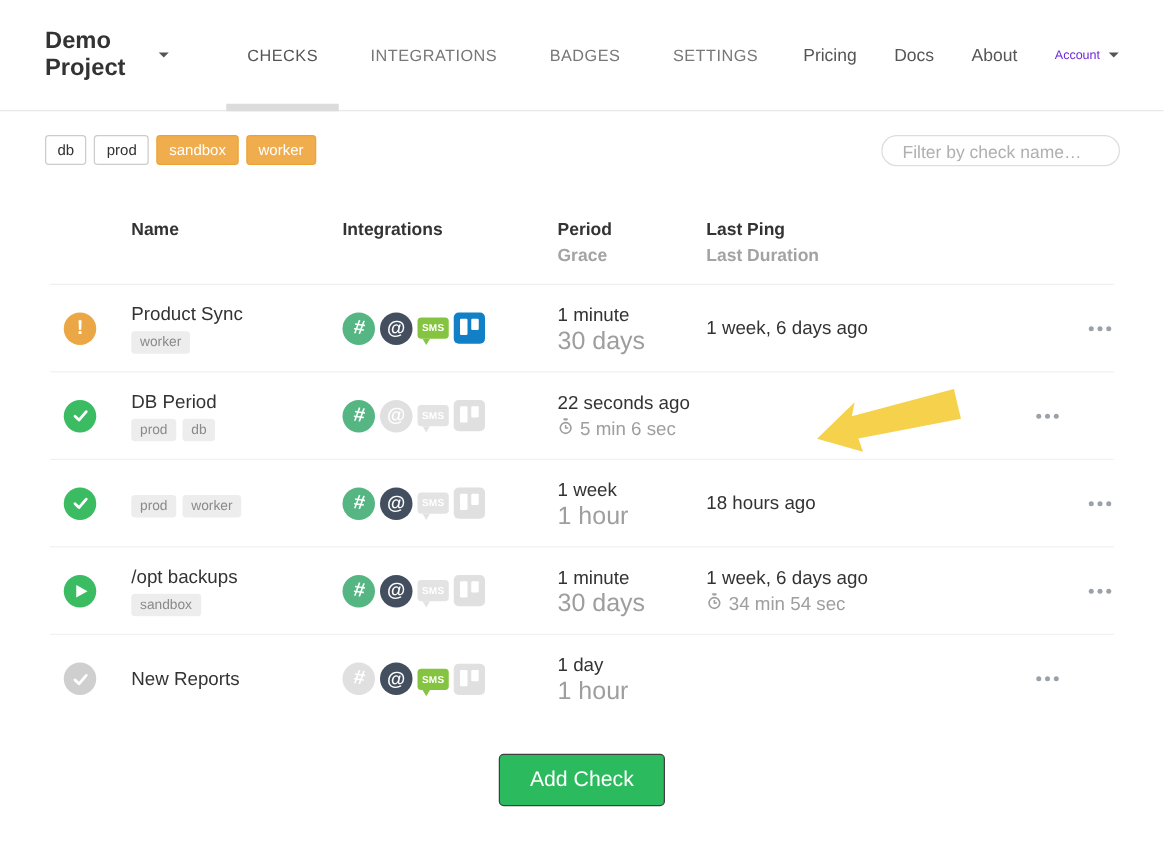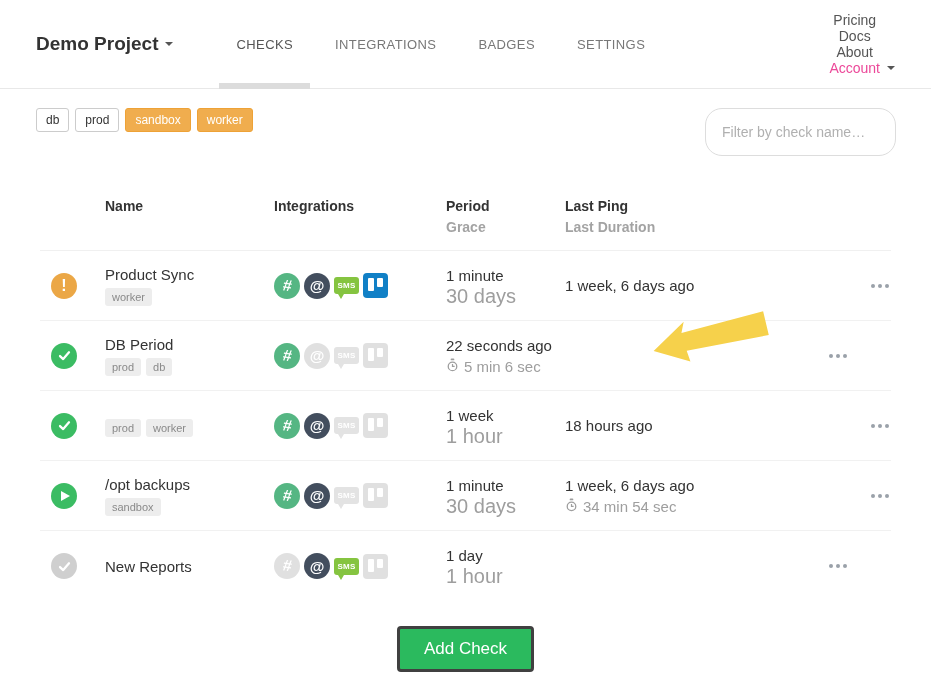--- a/index.html
+++ b/index.html
@@ -9,30 +9,30 @@
 
   
   .nav { height:89px; border-bottom:1px solid #e8e8e8; display:flex; align-items:center; padding:0 36px; }
   .project { display:flex; align-items:center; cursor:pointer; }
   .project-name { font-size:19px; font-weight:bold; color:#333; }
   .caret { display:inline-block; margin-left:7px; width:0; height:0; border-left:4px solid transparent; border-right:4px solid transparent; border-top:4px solid #555; }
   .tabs { display:flex; margin-left:42px; height:89px; align-items:center; }
   .tab { position:relative; height:89px; display:flex; align-items:center; padding:0 21px; font-size:13px; color:#777; letter-spacing:.4px; cursor:pointer; }
   .tab.active { color:#555; }
   .tab.active::after { content:""; position:absolute; left:4px; right:4px; bottom:0; height:6px; background:#dcdcdc; }
-  .nav-right { margin-left:auto; display:flex; align-items:center;flex-direction:column; }
+  .nav-right { margin-left:auto; display:flex; align-items:center; }
   .nav-link { font-size:14px; color:#555; padding:0 15px; cursor:pointer; }
-  .account { display:flex; align-items:center; font-size:14px; color:#ec4899; padding-left:15px; cursor:pointer; }
+  .account { display:flex; align-items:center; font-size:10px; color:#6d28d9; padding-left:15px; cursor:pointer; }
 
   
   .toolbar { display:flex; align-items:flex-start; padding:19px 35px 0 36px; }
   .tagbtns { display:flex; gap:6px; }
   .tagbtn { height:24px; padding:0 9px; font-size:12px; line-height:22px; border-radius:3px; border:1px solid #ccc; background:#fff; color:#333; cursor:pointer; font-family:inherit; }
   .tagbtn.on { background:#f0ad4e; border-color:#eea236; color:#fff; }
-  .filter-input { margin-left:auto; width:191px; height:48px; border:1px solid #ddd; border-radius:17px; padding:0 16px; font-size:14px; color:#333; outline:none; font-family:inherit; }
+  .filter-input { margin-left:auto; width:191px; height:25px; border:1px solid #ddd; border-radius:17px; padding:0 16px; font-size:14px; color:#333; outline:none; font-family:inherit; }
   .filter-input::placeholder { color:#b0b0b0; }
 
   
   .table { margin:26px 40px 0 40px; }
   .thead, .trow { display:grid; grid-template-columns:65px 169px 172px 119px 218px 1fr 42px; align-items:center; }
   .thead { padding:14px 0 12px 0; border-bottom:1px solid #f0f0f0; align-items:start; }
   .th { font-size:14px; font-weight:bold; color:#333; line-height:21px; }
   .th .sub { color:#a3a3a3; }
   .trow { height:70px; border-bottom:1px solid #f1f1f1; }
   .trow:last-child { border-bottom:none; }
@@ -68,21 +68,21 @@
   .periodcell .p1 { font-size:15px; color:#333; line-height:21px; }
   .periodcell .p2 { font-size:20px; color:#9e9e9e; line-height:21px; }
   .pingcell .p1 { font-size:15px; color:#333; line-height:21px; }
   .pingcell .p2 { font-size:15px; color:#9e9e9e; line-height:21px; display:flex; align-items:center; gap:5px; }
 
   .kebab { display:flex; gap:3px; cursor:pointer; padding:6px 2px; justify-self:end; }
   .kebab i { width:4px; height:4px; border-radius:50%; background:#9aa1a9; }
 
   
   .addwrap { display:flex; justify-content:center; margin-top:25px; }
-  .add-btn { background:#2bba5e; border:3px solid #404040; color:#fff; font-size:17px; padding:10px 24px; border-radius:4px; cursor:pointer; font-family:inherit; }
+  .add-btn { background:#2bba5e; border:1px solid #404040; color:#fff; font-size:17px; padding:10px 24px; border-radius:4px; cursor:pointer; font-family:inherit; }
 
   
   .arrow { position:absolute; left:652px; top:314px; width:118px; height:52px; transform:rotate(-4deg); pointer-events:none; }
 </style>
 </head>
 <body>
 
 <div class="page">
 
   <div class="nav">

